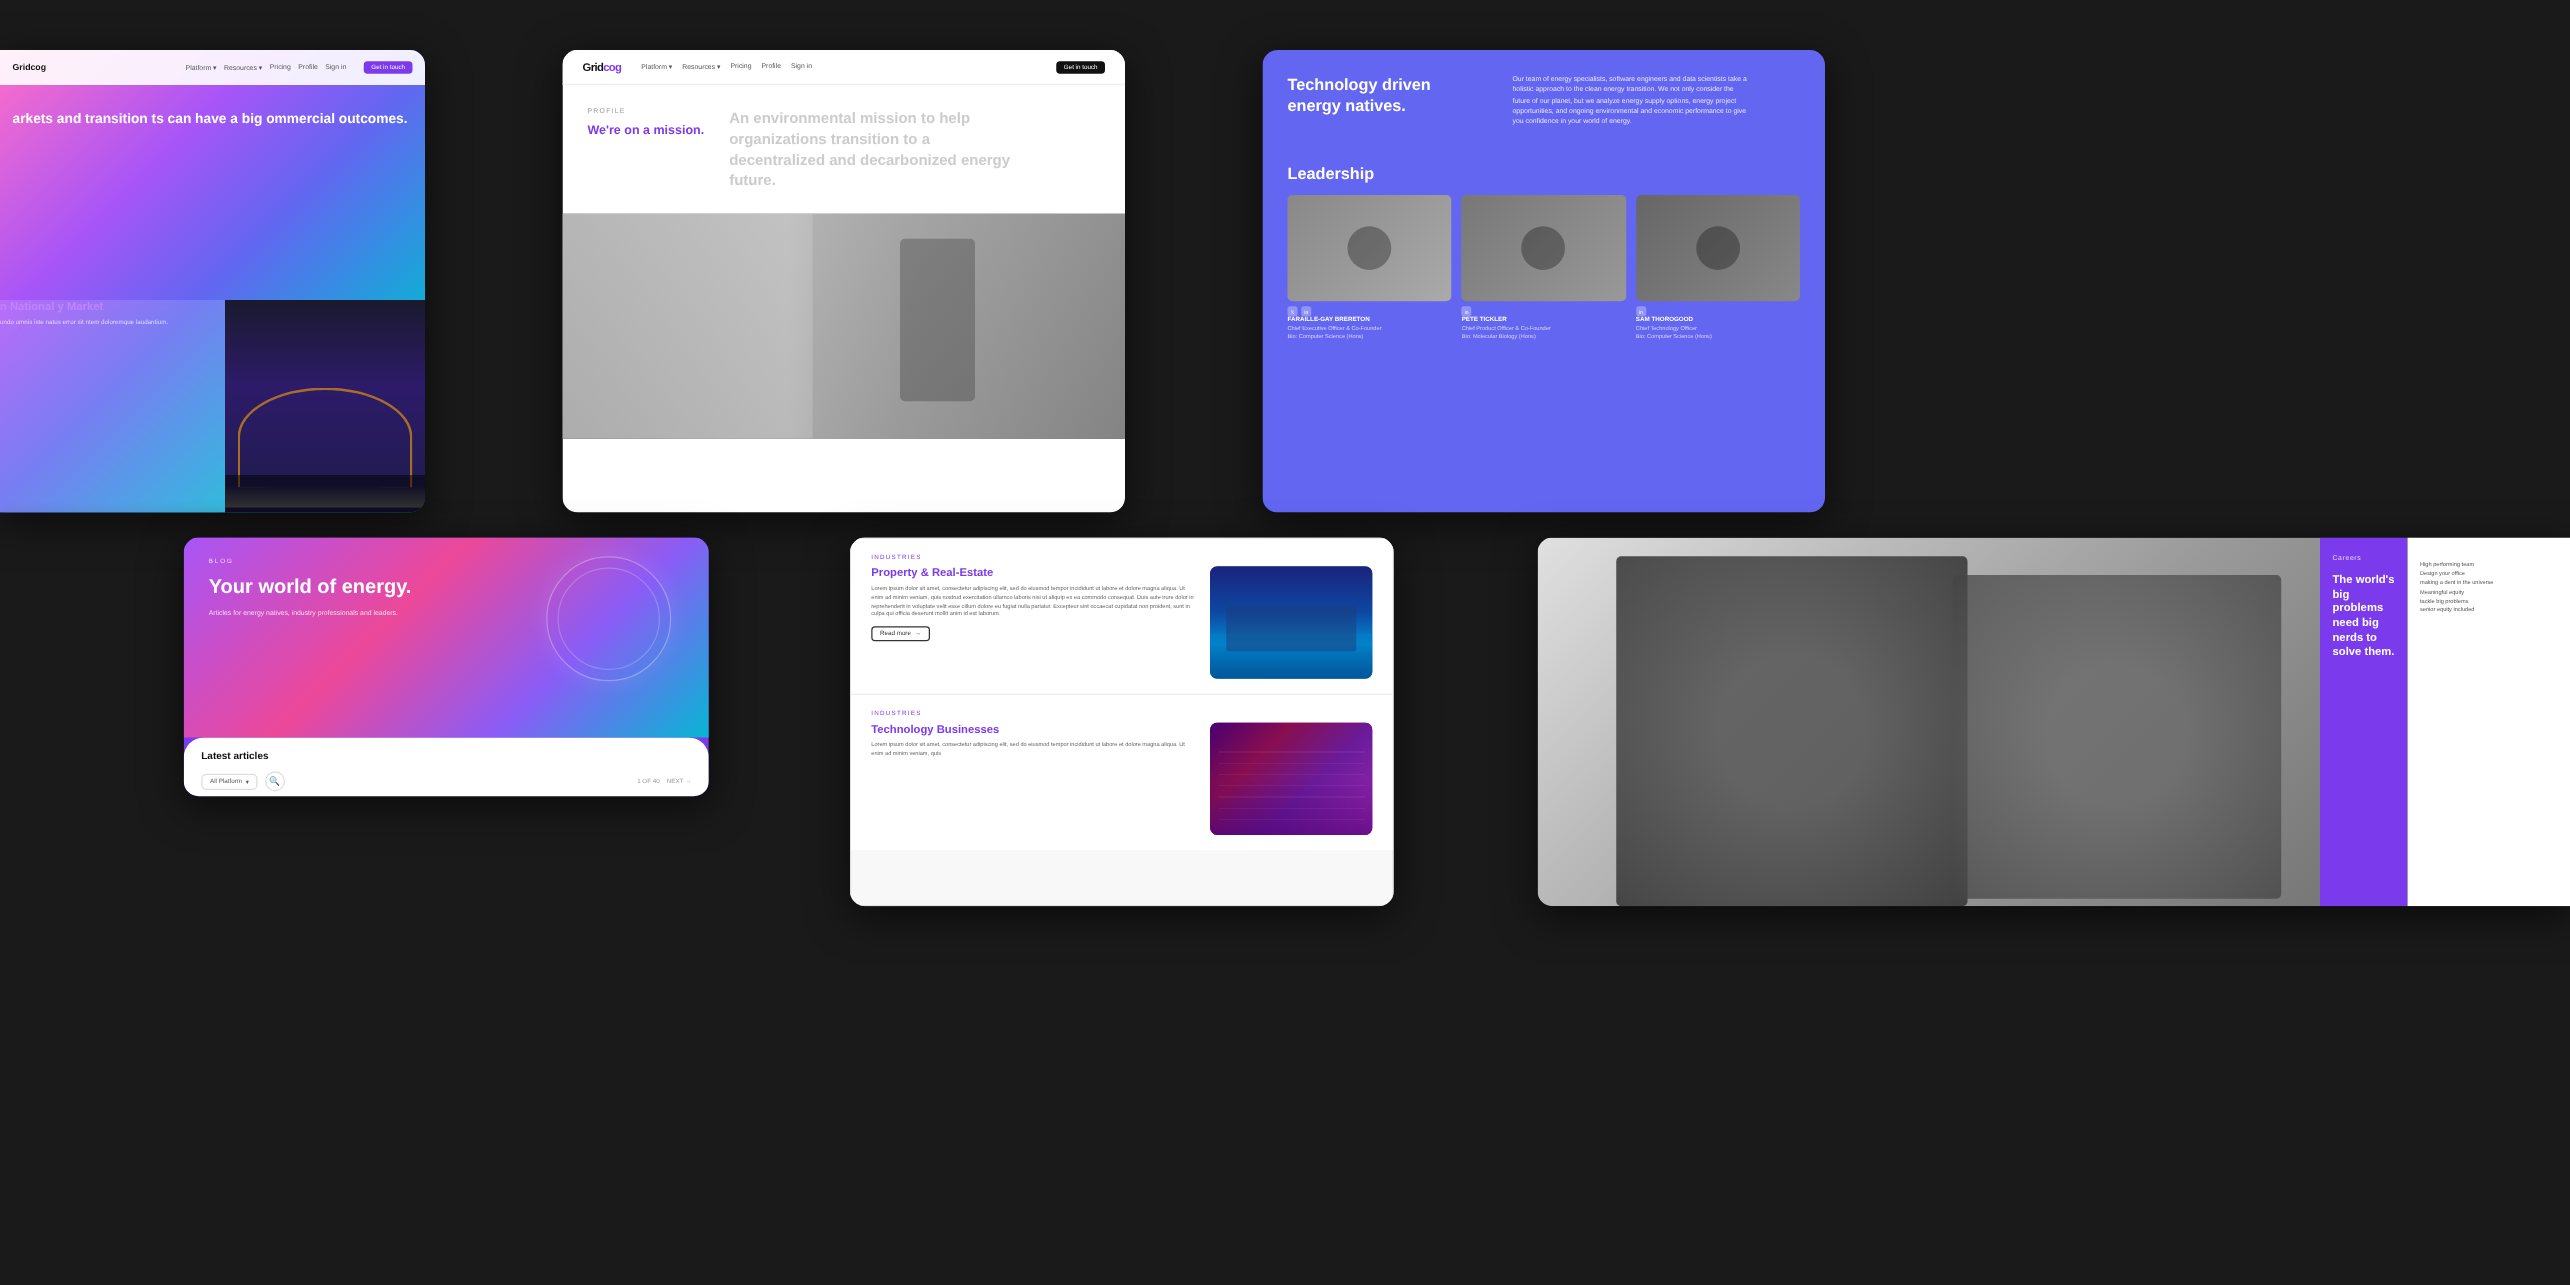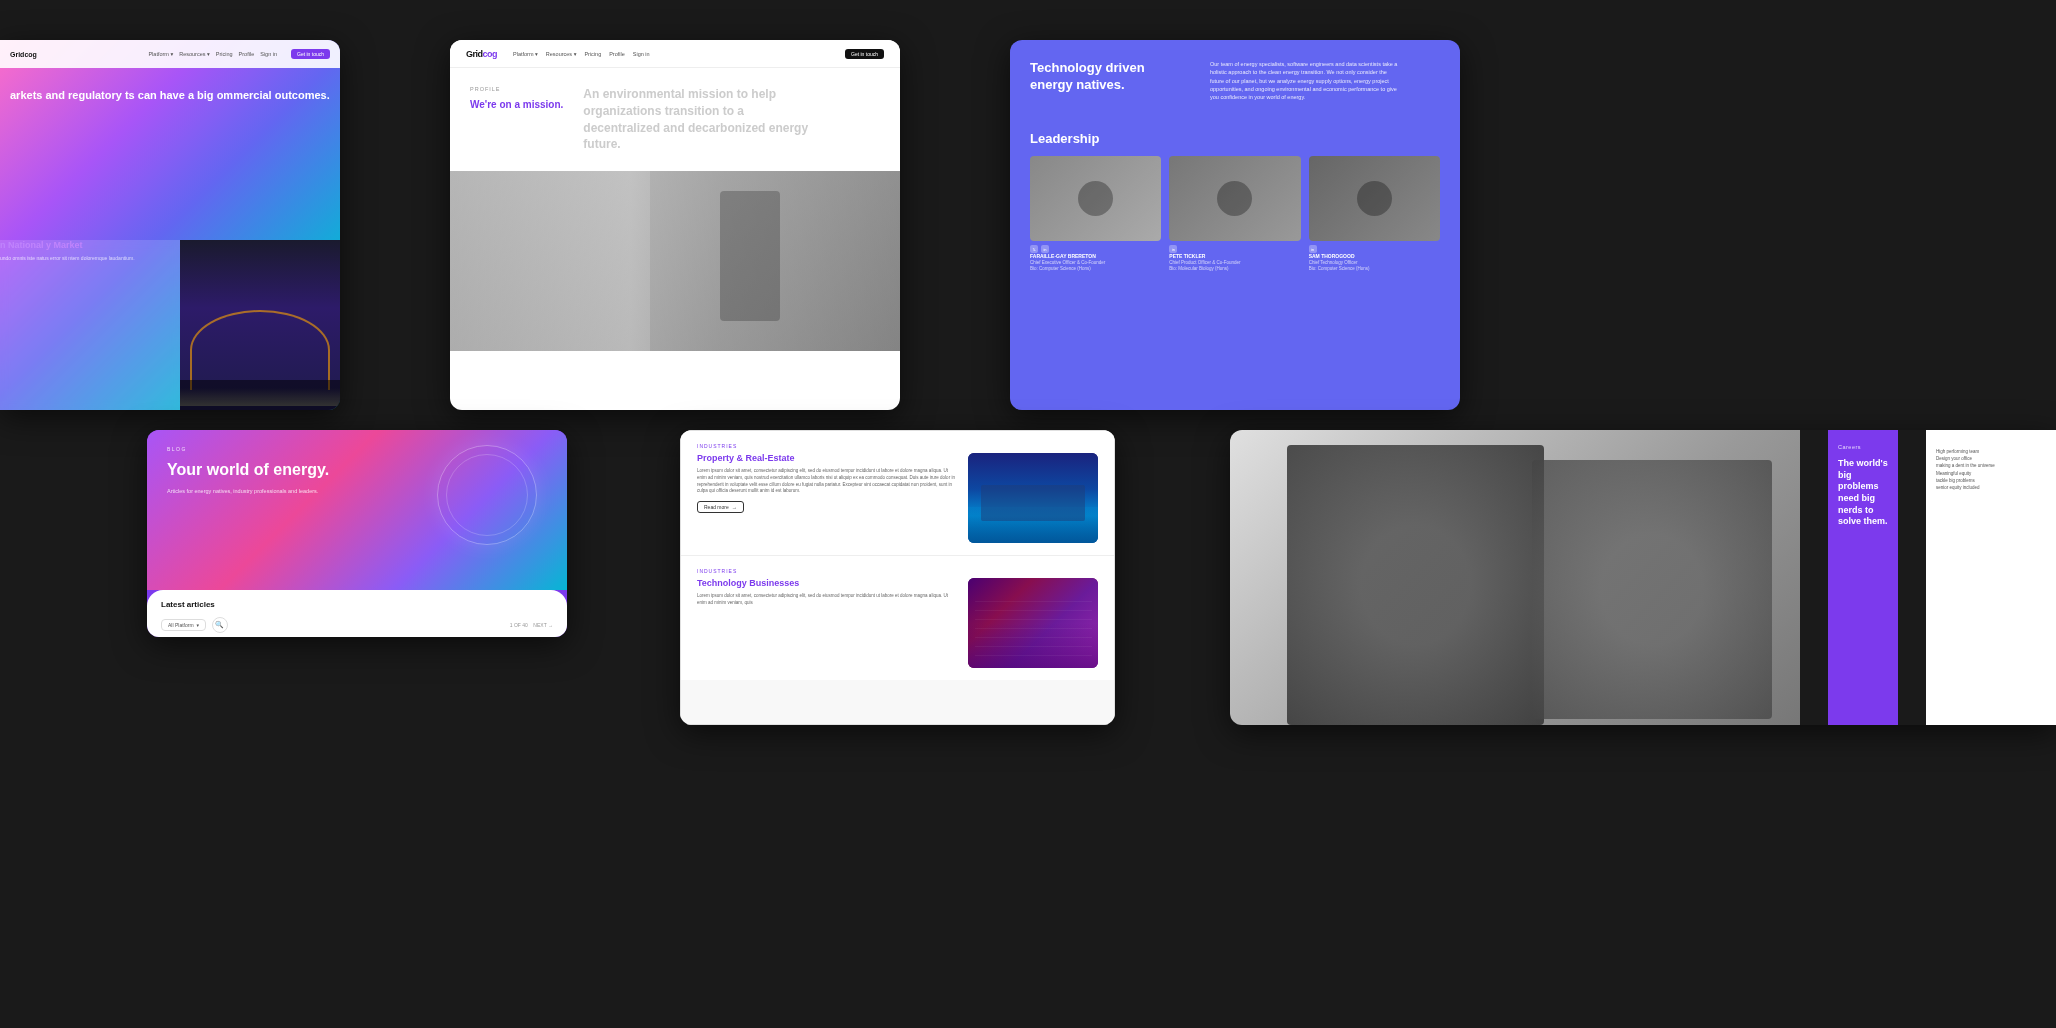--- a/index.html
+++ b/index.html
@@ -601,21 +601,20 @@
       top: 430px;
       width: 826px;
       height: 295px;
       border-radius: 12px 0 0 12px;
     }
 
     .screen-6-inner {
       width: 100%;
       height: 100%;
       display: flex;
-      gap: 28px;
     }
 
     .s6-photo-section {
       flex: 1;
       background: #888;
       position: relative;
       overflow: hidden;
     }
 
     .s6-photo-bg {
@@ -694,21 +693,21 @@
       <div class="s1-nav-links">
         <span>Platform ▾</span>
         <span>Resources ▾</span>
         <span>Pricing</span>
         <span>Profile</span>
         <span>Sign in</span>
       </div>
       <span class="s1-cta">Get in touch</span>
     </div>
     <div class="s1-content">
-      <div class="s1-headline">arkets and regulatory ts can have a big ommercial outcomes.</div>
+      <div class="s1-headline">arkets and transition ts can have a big ommercial outcomes.</div>
     </div>
     <div class="s1-bottom">
       <div class="s1-card">
         <div class="s1-card-title">n National y Market</div>
         <div class="s1-card-text">undo omnis iste natus error sit ntem doloremque laudantium.</div>
       </div>
       <div class="s1-bridge-img">
         <div class="s1-bridge-overlay"></div>
         <div class="s1-bridge-arc"></div>
         <div style="position:absolute;bottom:0;left:0;right:0;height:30px;background:rgba(0,0,0,0.5);display:flex;justify-content:center;align-items:flex-end;padding-bottom:4px;">

